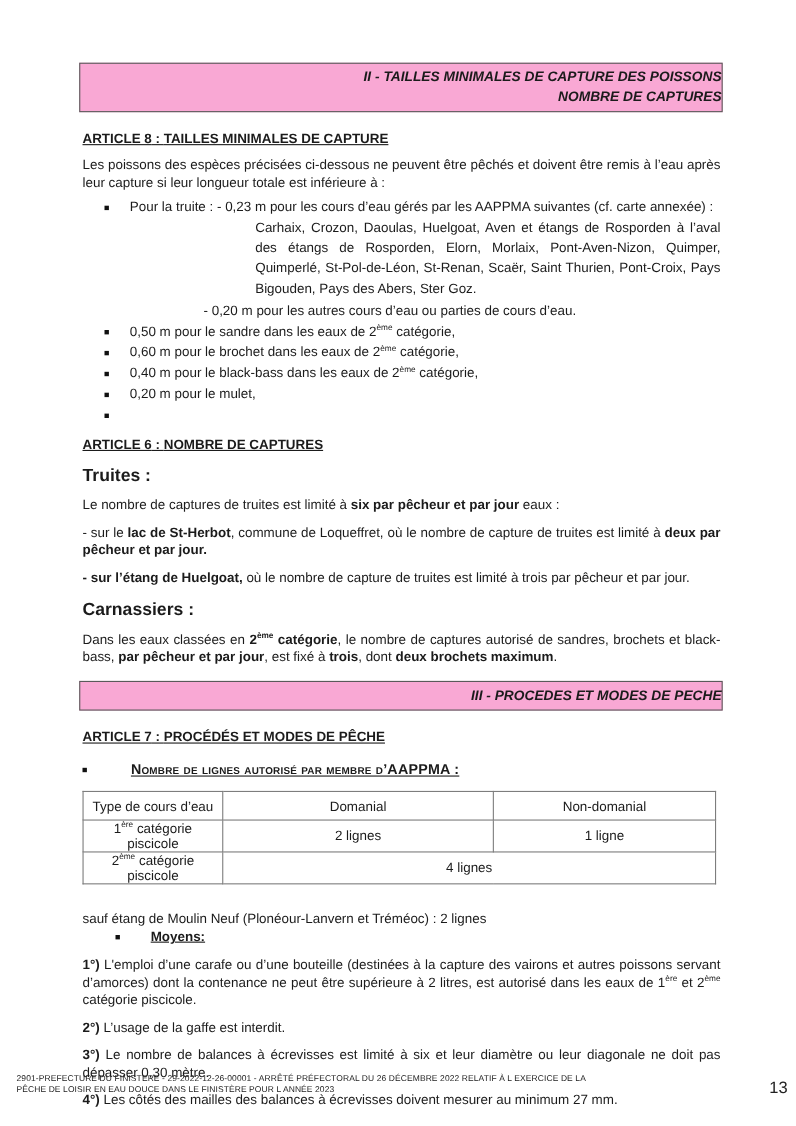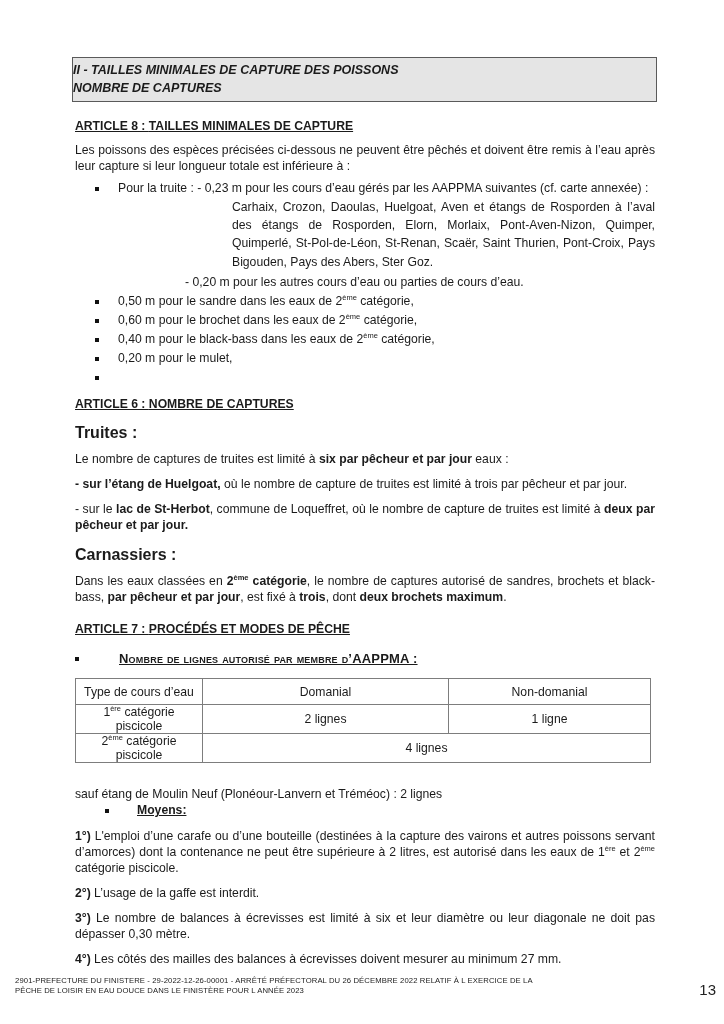--- a/index.html
+++ b/index.html
@@ -9,22 +9,22 @@
     margin: 0 auto;
     background: #ffffff;
     font-family: "Liberation Sans", sans-serif;
     color: #1b1b1b;
     overflow: hidden;
   }
   .content { position: absolute; left: 75px; top: 57px; width: 580px; }
 
   .banner {
     border: 1px solid #5a5a5a;
-    background: #e5e5e5;
-    text-align: left;
+    background: #f9a8d4;
+    text-align: right;
     font-style: italic;
     font-weight: bold;
     font-size: 12.5px;
     padding: 3px 0 4px 0;
     margin-left: -3px;
     width: 583px;
   }
   .banner .bline { line-height: 18px; }
 
   .article-heading { font-weight: bold; font-size: 12.2px; margin-top: 17px; }
@@ -136,28 +136,31 @@
     </div>
 
     <div class="article-heading">
       <span class="u"><span>ARTICLE 6</span><span> : </span><span>NOMBRE DE CAPTURES</span></span>
     </div>
 
     <div class="subhead">Truites :</div>
 
     <div class="para"><span>Le nombre de captures de truites est limité à </span><span class="b">six par pêcheur et par jour</span><span> eaux :</span></div>
 
+    <div class="para"><span>- sur le </span><span class="b">lac de St-Herbot</span><span>, commune de Loqueffret, où le nombre de capture de truites est limité à </span><span class="b">deux par pêcheur et par jour.</span></div>
+
     <div class="para"><span class="b">- sur l’étang de Huelgoat,</span><span> où le nombre de capture de truites est limité à trois par pêcheur et par jour.</span></div>
 
-    <div class="para"><span>- sur le </span><span class="b">lac de St-Herbot</span><span>, commune de Loqueffret, où le nombre de capture de truites est limité à </span><span class="b">deux par pêcheur et par jour.</span></div>
-
     <div class="subhead">Carnassiers :</div>
 
     <div class="para"><span>Dans les eaux classées en </span><span class="b"><span>2</span><sup>ème</sup><span> catégorie</span></span><span>, le nombre de captures autorisé de sandres, brochets et black-bass, </span><span class="b">par pêcheur et par jour</span><span>, est fixé à </span><span class="b">trois</span><span>, dont </span><span class="b">deux brochets maximum</span><span>.</span></div>
 
+    <div class="banner" style="margin-top:14px;">
+      <div class="bline">III - PROCEDES ET MODES DE PECHE</div>
+    </div>
 
     <div class="article-heading">
       <span class="u"><span>ARTICLE 7</span><span> : </span><span>PROCÉDÉS ET MODES DE PÊCHE</span></span>
     </div>
 
     <div class="bullet-row" style="margin-top:15px;">
       <span class="sq ind0"></span>
       <span class="sc-head">Nombre de lignes autorisé par membre d’AAPPMA :</span>
     </div>
 

